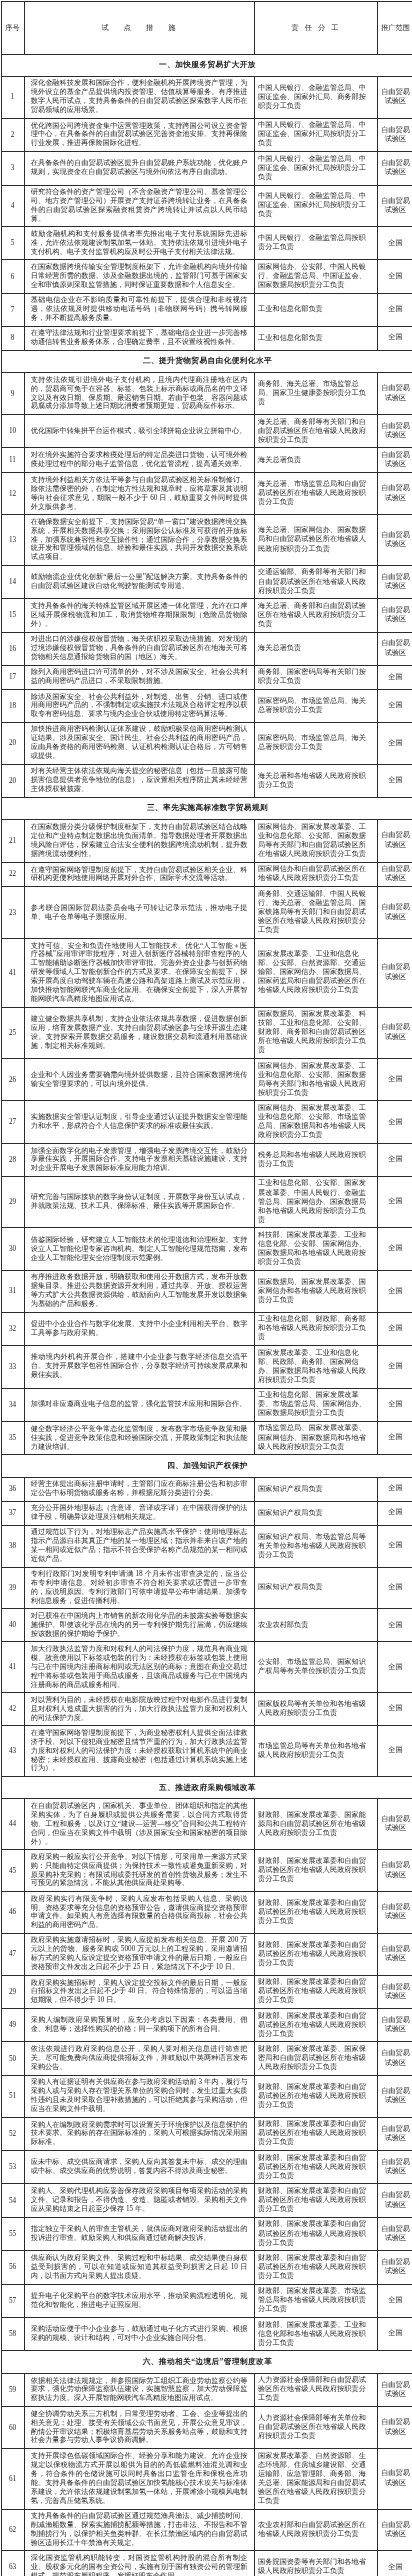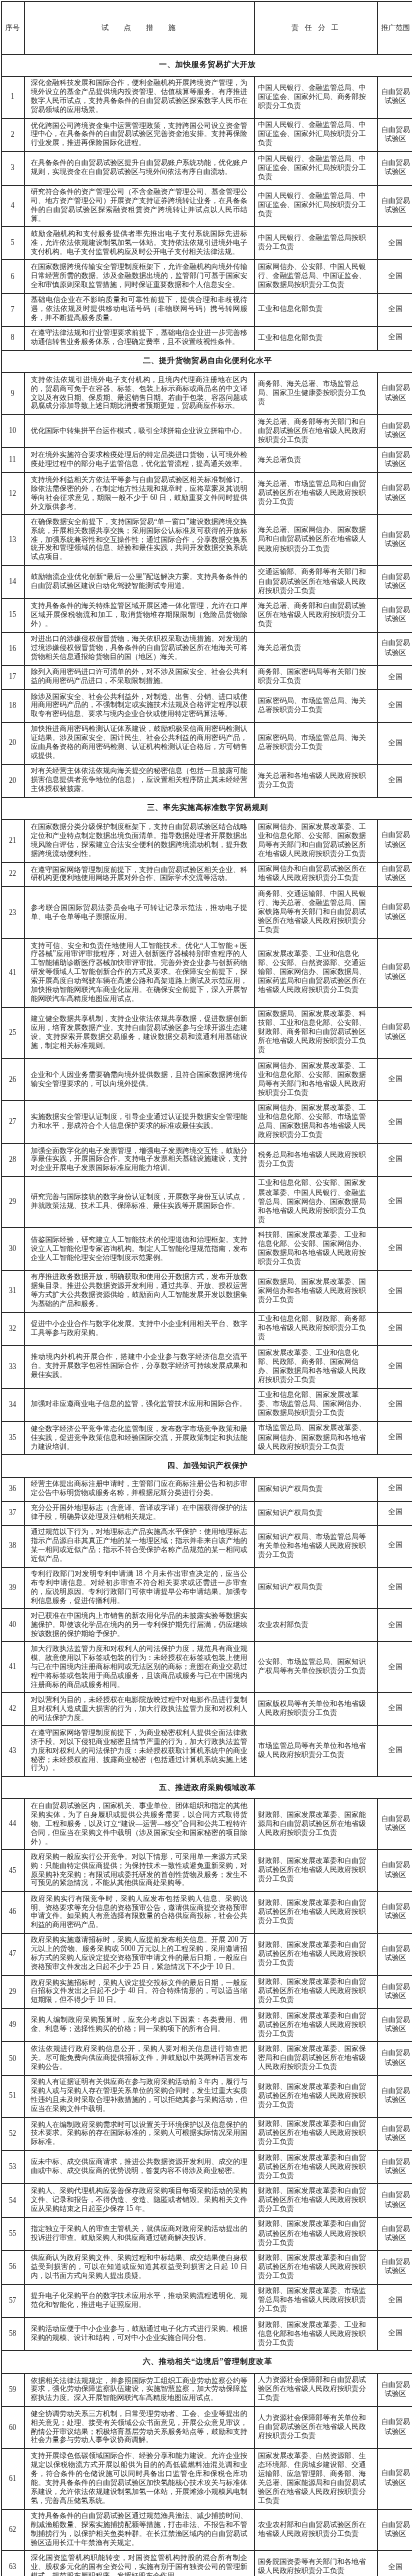--- a/index.html
+++ b/index.html
@@ -407,21 +407,21 @@
           <td class="cell-scope">自由贸易试验区</td>
         </tr>
         <tr>
           <td class="cell-no">52</td>
           <td class="cell-measure">采购人在编制政府采购需求时可以设置关于环境保护以及信息保护的技术要求。采购标的存在国际标准的，采购人可根据实际情况采用国际标准。</td>
           <td class="cell-resp">财政部、国家发展改革委和自由贸易试验区所在地省级人民政府按职责分工负责</td>
           <td class="cell-scope">自由贸易试验区</td>
         </tr>
         <tr>
           <td class="cell-no">53</td>
-          <td class="cell-measure">应未中标、成交供应商请求，推进公共数据资源开发利用、成交的理由或中标、成交供应商的优势说明，答复内容不得涉及商业秘密。</td>
+          <td class="cell-measure">应未中标、成交供应商请求，采购人应向其答复未中标、成交的理由或中标、成交供应商的优势说明，答复内容不得涉及商业秘密。</td>
           <td class="cell-resp">财政部、国家发展改革委和自由贸易试验区所在地省级人民政府按职责分工负责</td>
           <td class="cell-scope">自由贸易试验区</td>
         </tr>
         <tr>
           <td class="cell-no">54</td>
           <td class="cell-measure">采购人、采购代理机构应妥善保存政府采购项目每项采购活动的采购文件、记录和报告，不得伪造、变造、隐匿或者销毁。采购相关文件应从采购结束之日起至少保存 15 年。</td>
           <td class="cell-resp">财政部、国家发展改革委和自由贸易试验区所在地省级人民政府按职责分工负责</td>
           <td class="cell-scope">自由贸易试验区</td>
         </tr>
         <tr>

